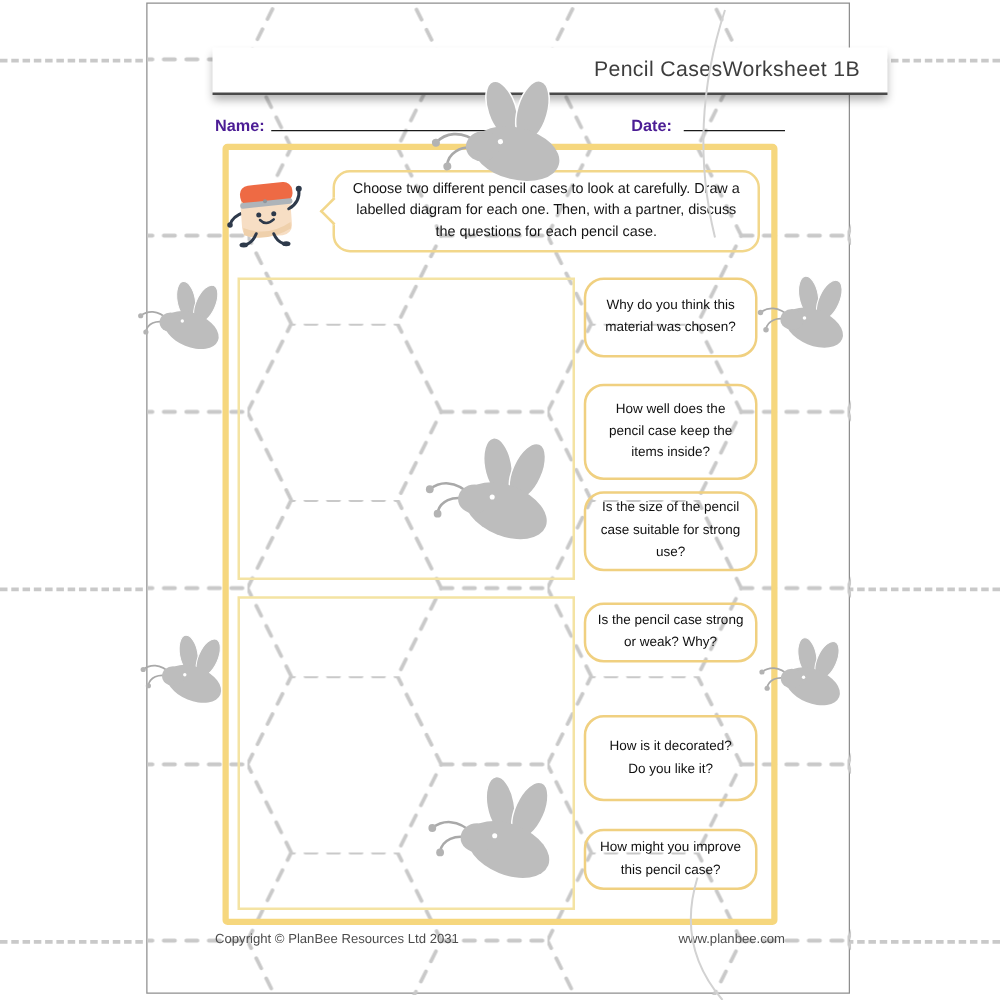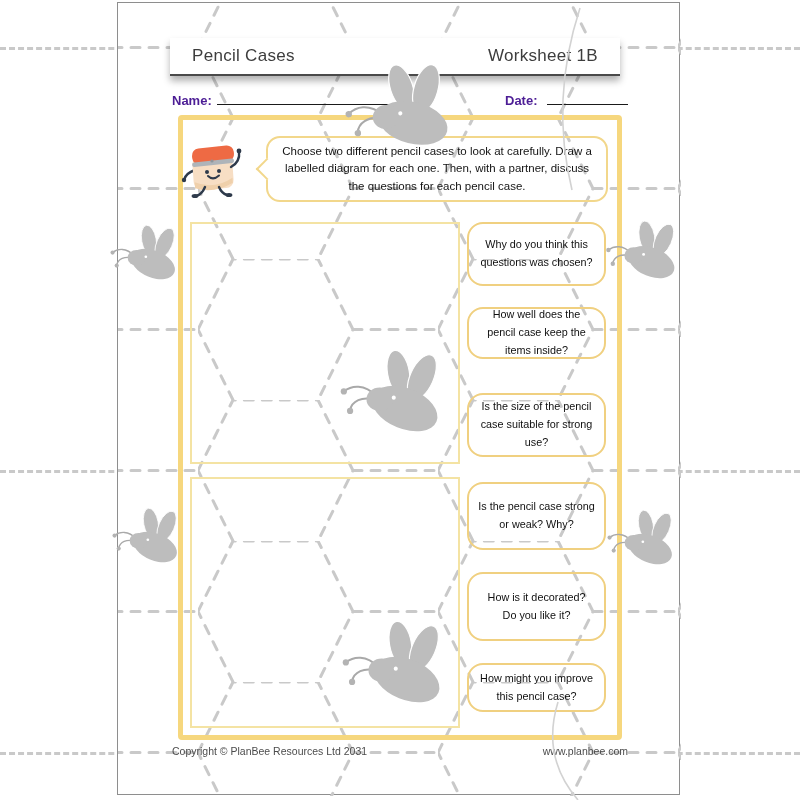--- a/index.html
+++ b/index.html
@@ -11,24 +11,24 @@
   
   .bg-dash{position:absolute;left:0;width:800px;height:0;border-top:3px dashed #c9c9c9;z-index:0;}
   
   .paper{
     position:absolute;left:117px;top:2px;width:563px;height:793px;
     background:#ffffff;border:1px solid #8e8e8e;box-sizing:border-box;z-index:1;
   }
   .hex-svg{position:absolute;left:118px;top:3px;z-index:2;pointer-events:none;}
   
   .header-bar{
-    position:absolute;left:170px;top:38px;width:450px;height:38px;
+    position:absolute;left:170px;top:38px;width:540px;height:38px;
     background:#ffffff;border-bottom:2px solid #4a4a4a;
     box-shadow:0 5px 7px rgba(0,0,0,0.30);
-    display:flex;align-items:center;justify-content:space-between;
+    display:flex;align-items:center;justify-content:flex-end;
     padding:0 22px;box-sizing:border-box;z-index:5;
   }
   .header-title{font-size:17px;color:#3d3d3d;letter-spacing:.3px;}
   
   .field-label{position:absolute;font-size:13px;font-weight:bold;color:#4c1d95;z-index:5;}
   .field-line{position:absolute;height:0;border-bottom:1.5px solid #1a1a1a;z-index:5;}
   
   .frame{
     position:absolute;left:178px;top:115px;width:444px;height:625px;
     border:5px solid #f6d77e;border-radius:4px;box-sizing:border-box;z-index:4;
@@ -123,29 +123,29 @@
     <ellipse cx="14" cy="57" rx="3.4" ry="2" fill="#2e3a4b"></ellipse>
     <path d="M38,48 C40,53 43,55 46,56" fill="none" stroke="#2e3a4b" stroke-width="2.4" stroke-linecap="round"></path>
     <ellipse cx="48" cy="56" rx="3.4" ry="2" fill="#2e3a4b"></ellipse>
   </g>
 </svg>
 
 <div class="draw-box" style="top:222px;height:242px"></div>
 <div class="draw-box" style="top:477px;height:251px"></div>
 
 <div class="q-card" style="top:222px;height:64px">
-  <div class="q-text">Why do you think this questions was chosen?</div>
+  <div class="q-text">Why do you think this material was chosen?</div>
 </div>
-<div class="q-card" style="top:307px;height:52px">
+<div class="q-card" style="top:307px;height:77px">
   <div class="q-text">How well does the pencil case keep the items inside?</div>
 </div>
 <div class="q-card" style="top:393px;height:64px">
   <div class="q-text">Is the size of the pencil case suitable for strong use?</div>
 </div>
-<div class="q-card" style="top:482px;height:68px">
+<div class="q-card" style="top:482px;height:48px">
   <div class="q-text">Is the pencil case strong or weak? Why?</div>
 </div>
 <div class="q-card" style="top:572px;height:69px">
   <div class="q-text">How is it decorated?
 Do you like it?</div>
 </div>
 <div class="q-card" style="top:663px;height:49px">
   <div class="q-text">How might you improve this pencil case?</div>
 </div>
 

